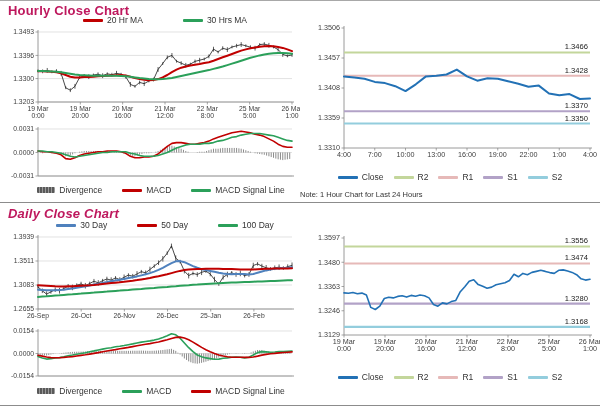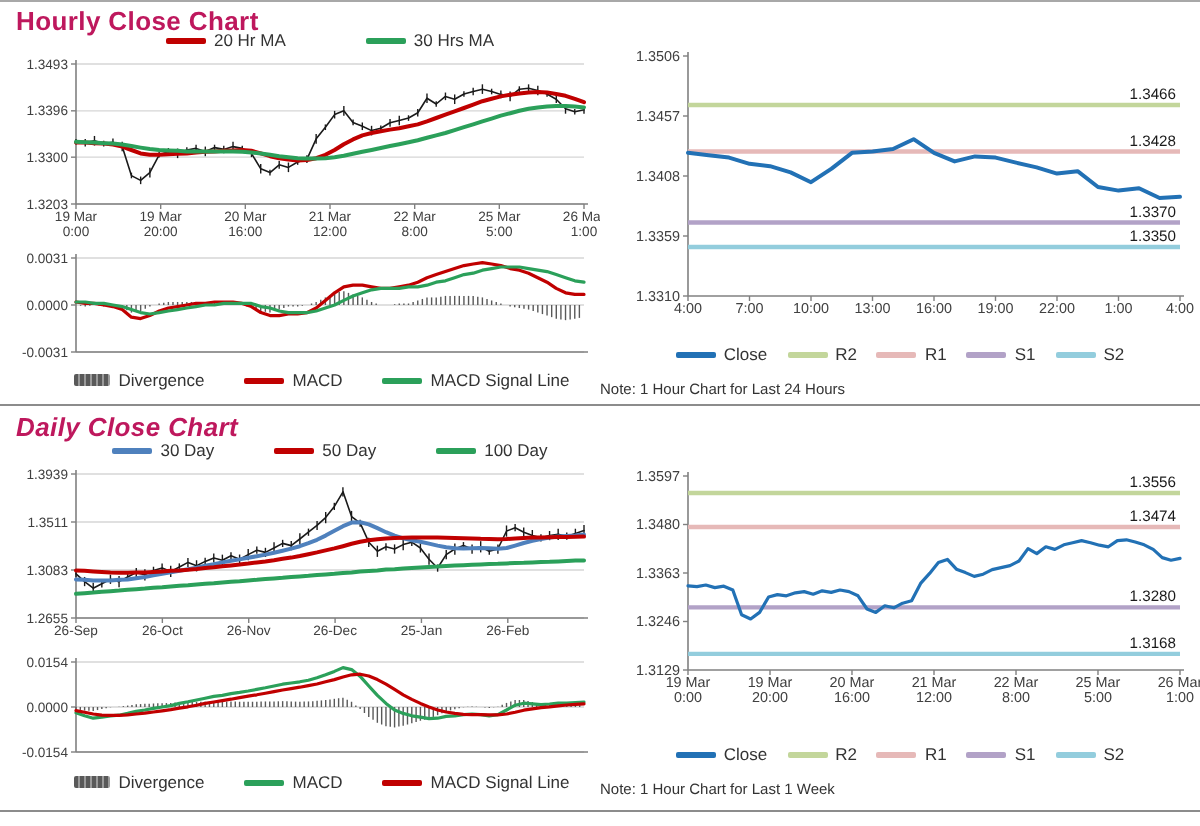--- a/index.html
+++ b/index.html
@@ -669,16 +669,15 @@
       </span>
       <span class="item">
         <span class="sw" style="background: rgb(178, 162, 199);"></span>
         <span class="lbl">S1</span>
       </span>
       <span class="item">
         <span class="sw" style="background: rgb(147, 205, 221);"></span>
         <span class="lbl">S2</span>
       </span>
     </div>
-  <div id="note-weekly" class="note">Note: 1 Hour Chart for Last 1 Week</div>
 
   <div id="bottom-line" class="hline-div"></div>
 </div>
 
 </body></html>

